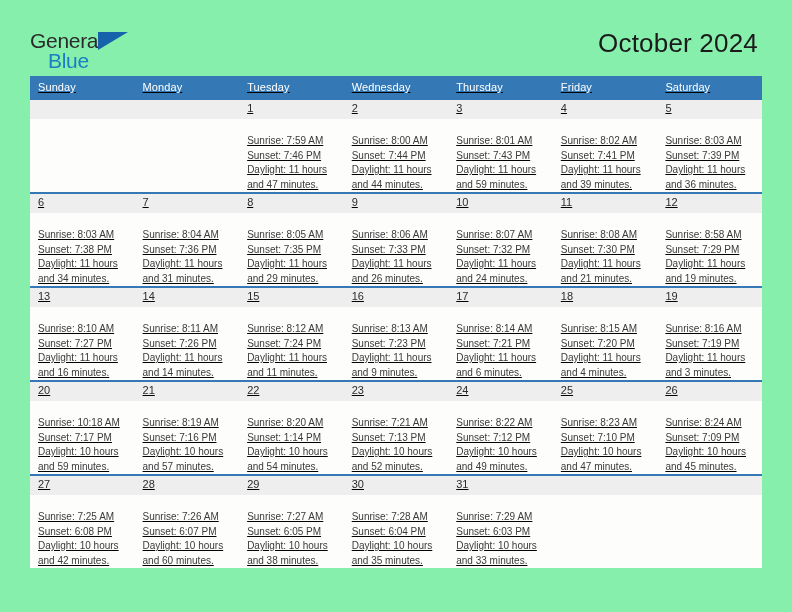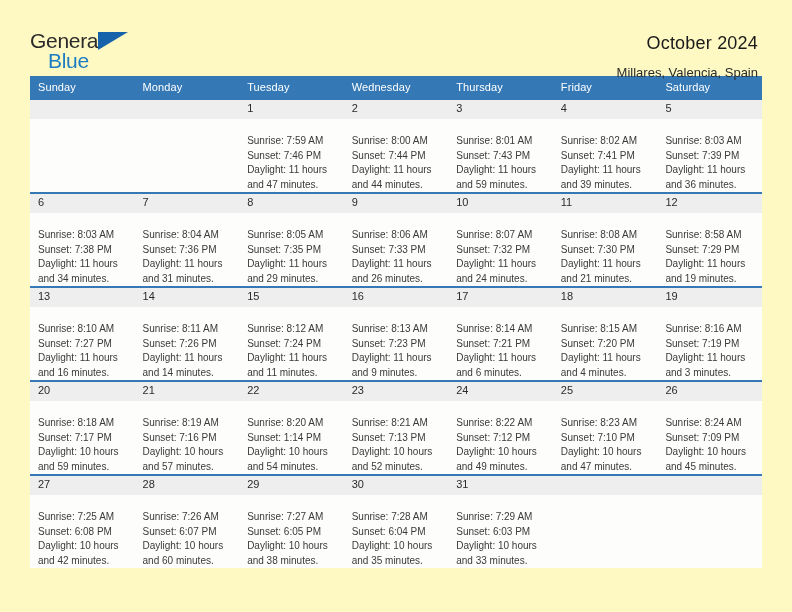--- a/index.html
+++ b/index.html
@@ -7,21 +7,21 @@
     width: 792px;
     height: 612px;
     background: #ffffff;
     font-family: "Liberation Sans", sans-serif;
   }
   .page {
     position: relative;
     width: 792px;
     height: 612px;
     padding: 0;
-    background: #fef9c3;
+    background: #86efac;
   }
 
   
   .topbar {
     display: flex;
     align-items: flex-start;
     justify-content: space-between;
     padding: 28px 34px 0 30px;
     height: 76px;
   }
@@ -52,38 +52,39 @@
     position: absolute;
     left: 68px;
     top: 4px;
     width: 0;
     height: 0;
     border-left: 30px solid #1763ab;
     border-bottom: 18px solid transparent;
   }
   .titleblock { text-align: right; }
   .cal-title {
-    font-size: 18px;
+    font-size: 26px;
     font-weight: normal;
     color: #1b1b1b;
     line-height: 30px;
     letter-spacing: 0.2px;
   }
   .cal-sub {
     margin-top: 7px;
     font-size: 13px;
     color: #2b2b2b;
   }
 
   
   .calendar {
     margin: 0 30px;
     width: 732px;
     border-collapse: collapse;
     table-layout: fixed;
+    text-decoration: underline;
   }
   .calendar thead th {
     background: #3479b6;
     color: #ffffff;
     font-size: 11px;
     font-weight: normal;
     text-align: left;
     padding: 5px 0 5px 8px;
     height: 21px;
     letter-spacing: 0.1px;
@@ -119,21 +120,20 @@
 <div class="page">
 
   <div class="topbar">
     <div class="logo">
       <span class="logo-general">General</span>
       <span class="logo-tri"></span>
       <span class="logo-blue">Blue</span>
     </div>
     <div class="titleblock">
       <div class="cal-title">October 2024</div>
-      <div class="cal-sub">Millares, Valencia, Spain</div>
     </div>
   </div>
 
   <table class="calendar">
     <thead>
       <tr>
         <th>Sunday</th>
         <th>Monday</th>
         <th>Tuesday</th>
         <th>Wednesday</th>
@@ -335,21 +335,21 @@
               <div class="ln">Sunset: 7:19 PM</div>
               <div class="ln">Daylight: 11 hours</div>
               <div class="ln">and 3 minutes.</div>
             </div>
           </td>
         </tr>
         <tr>
           <td>
             <div class="daynum-band">20</div>
             <div class="cellbody">
-              <div class="ln">Sunrise: 8:18 AM</div>
+              <div class="ln">Sunrise: 10:18 AM</div>
               <div class="ln">Sunset: 7:17 PM</div>
               <div class="ln">Daylight: 10 hours</div>
               <div class="ln">and 59 minutes.</div>
             </div>
           </td>
           <td>
             <div class="daynum-band">21</div>
             <div class="cellbody">
               <div class="ln">Sunrise: 8:19 AM</div>
               <div class="ln">Sunset: 7:16 PM</div>
@@ -362,21 +362,21 @@
             <div class="cellbody">
               <div class="ln">Sunrise: 8:20 AM</div>
               <div class="ln">Sunset: 1:14 PM</div>
               <div class="ln">Daylight: 10 hours</div>
               <div class="ln">and 54 minutes.</div>
             </div>
           </td>
           <td>
             <div class="daynum-band">23</div>
             <div class="cellbody">
-              <div class="ln">Sunrise: 8:21 AM</div>
+              <div class="ln">Sunrise: 7:21 AM</div>
               <div class="ln">Sunset: 7:13 PM</div>
               <div class="ln">Daylight: 10 hours</div>
               <div class="ln">and 52 minutes.</div>
             </div>
           </td>
           <td>
             <div class="daynum-band">24</div>
             <div class="cellbody">
               <div class="ln">Sunrise: 8:22 AM</div>
               <div class="ln">Sunset: 7:12 PM</div>

